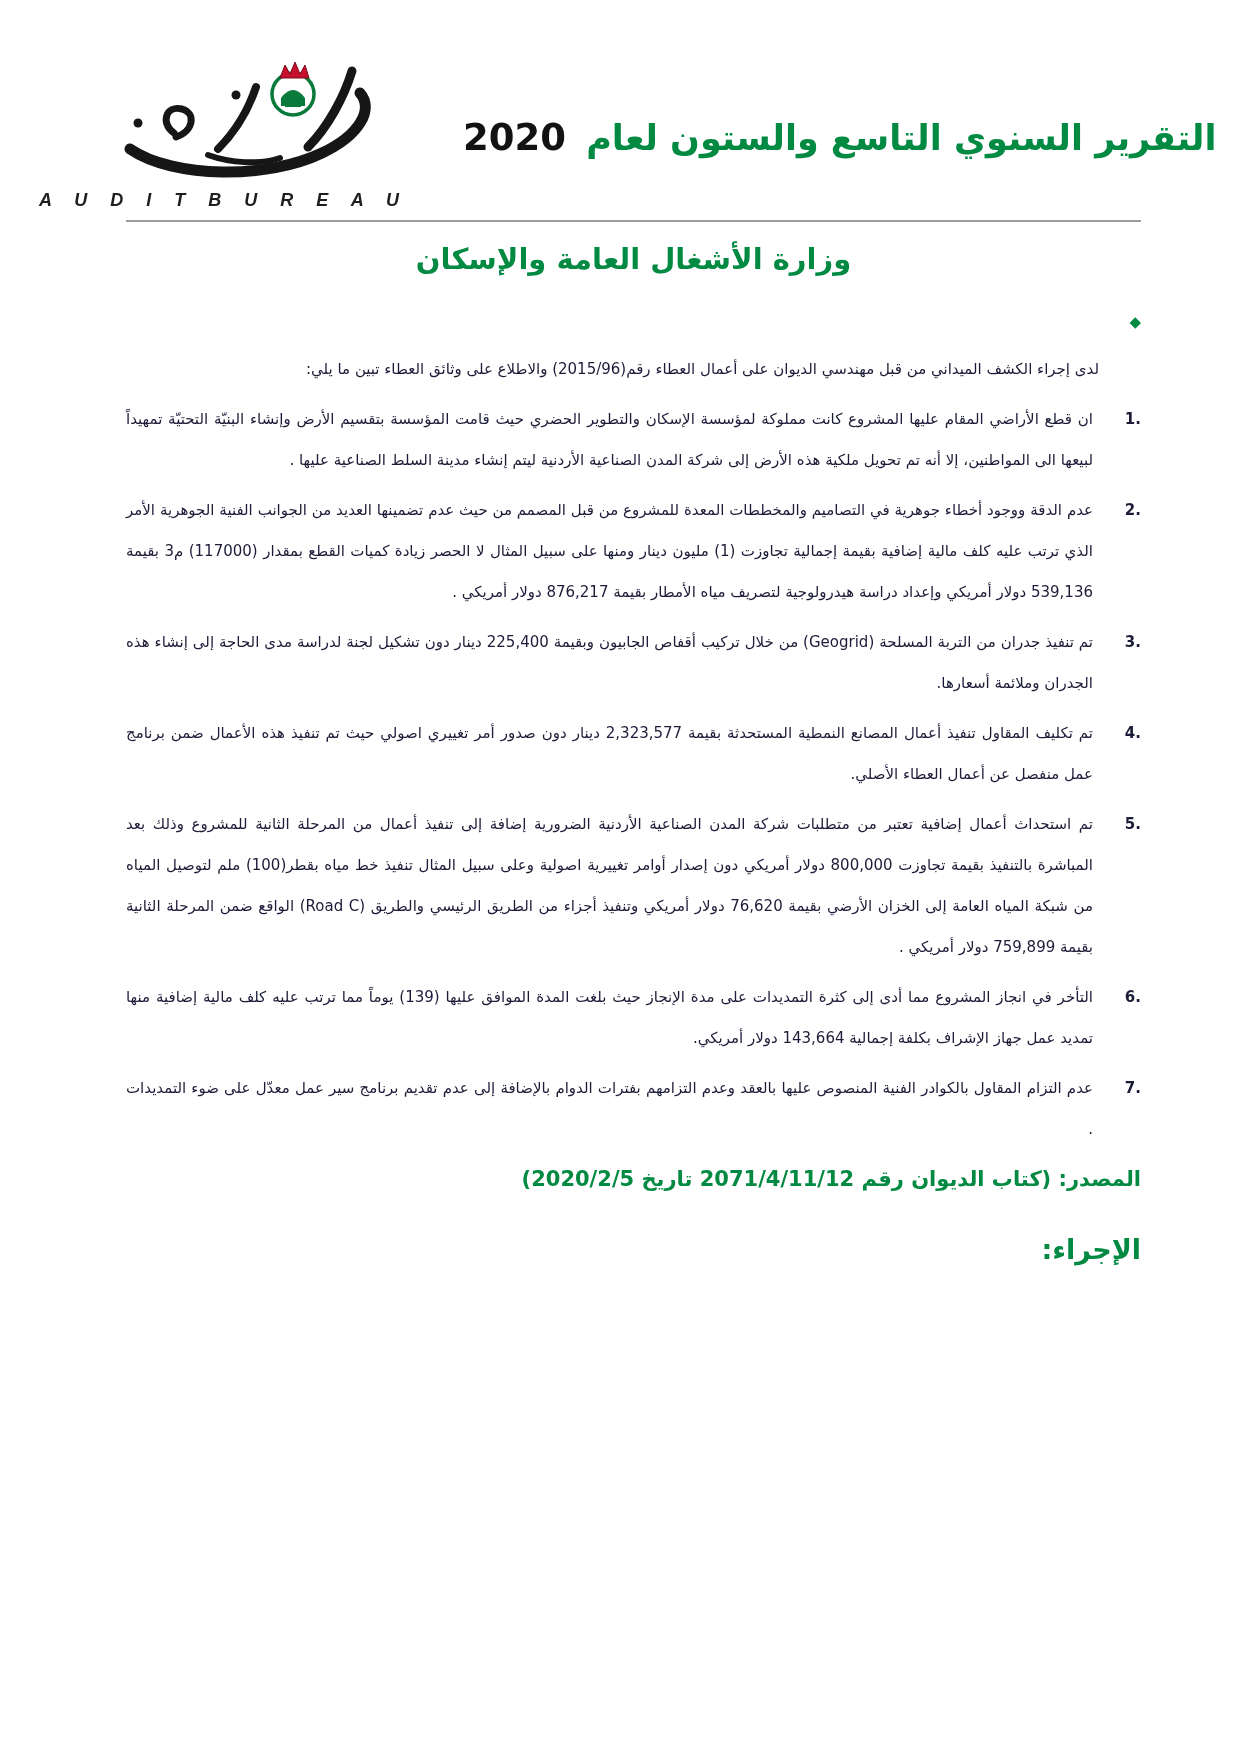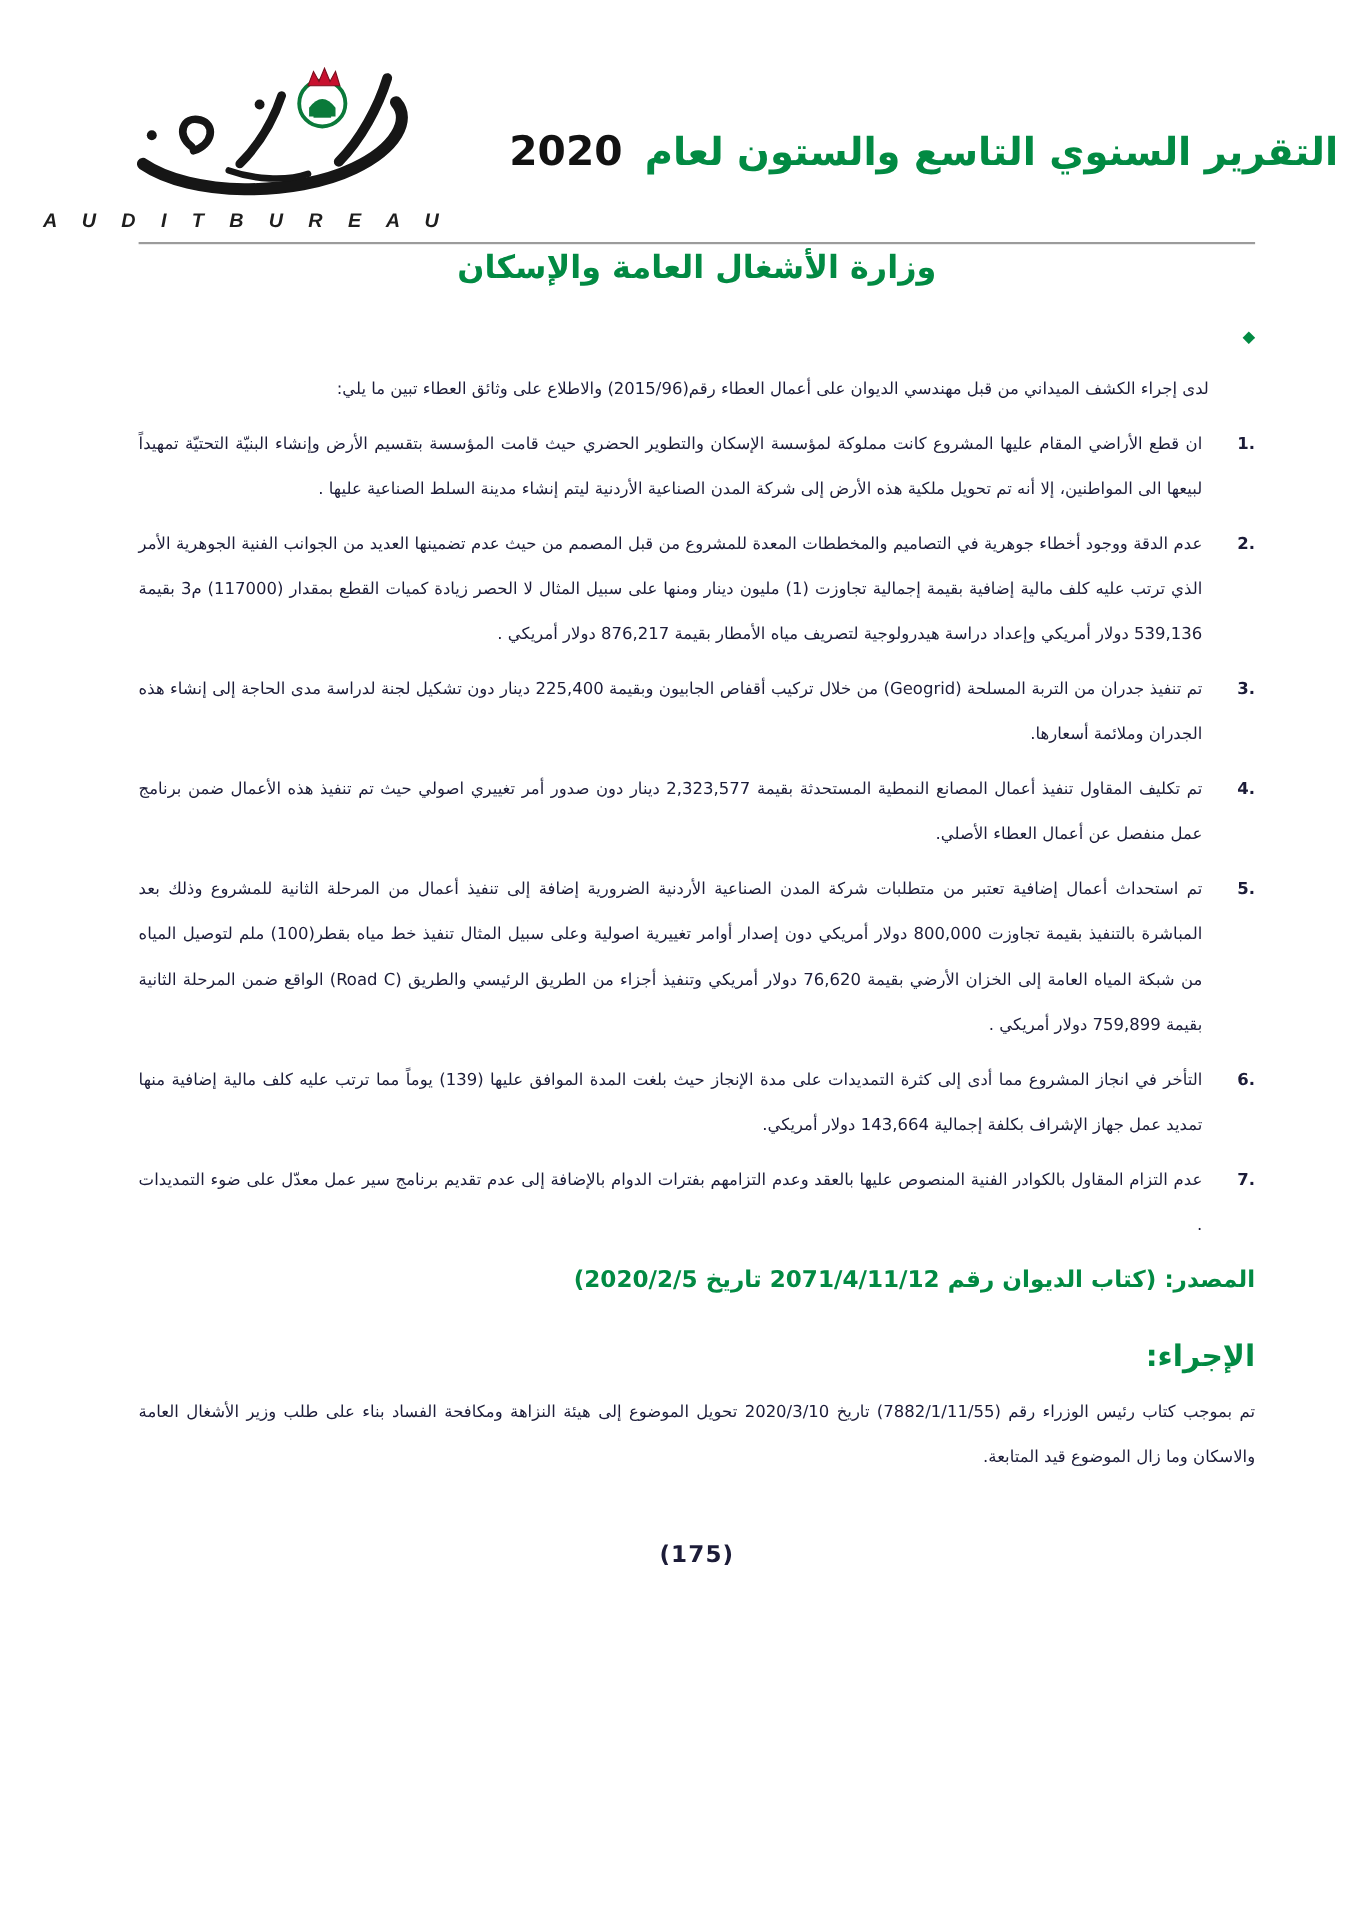--- a/index.html
+++ b/index.html
@@ -43,21 +43,21 @@
     color:var(--green,#028a43);
     font-size:35px;font-weight:bold;
     margin:6px 60px 0 55px;
     white-space:nowrap;
     text-align:left;
   }
   .report-title .year{color:#121212;font-size:37px;margin-right:8px;text-align:center;}
   .rule{border:none;border-top:2px solid #9b9b9b;margin-top:0;}
   
   .ministry{
-    margin-top:4px;text-align:center;
+    margin-top:20px;text-align:center;
     color:var(--green,#028a43);
     font-size:29px;font-weight:bold;
   }
   .section{
     margin-top:38px;
     display:flex;align-items:center;gap:16px;
     color:var(--green,#028a43);
     font-size:23px;font-weight:bold;
   }
   .diamond{font-size:15px;line-height:1;transform:translateY(1px);}
@@ -167,17 +167,15 @@
     <div class="item">
       <span class="num body-text">7.</span>
       <span class="itext body-text">عدم التزام المقاول بالكوادر الفنية المنصوص عليها بالعقد وعدم التزامهم بفترات الدوام بالإضافة إلى عدم تقديم برنامج سير عمل معدّل على ضوء التمديدات .</span>
     </div>
   </div>
 
   <p class="source">المصدر: (كتاب الديوان رقم 2071/4/11/12 تاريخ 2020/2/5)</p>
 
   <p class="action-label">الإجراء:</p>
 
-  <p class="body-text action-text">تم بموجب كتاب رئيس الوزراء رقم (7882/1/11/55) تاريخ 2020/3/10 تحويل الموضوع إلى هيئة النزاهة ومكافحة الفساد بناء على طلب وزير الأشغال العامة والاسكان وما زال الموضوع قيد المتابعة.</p>
 
-  <div class="pagenum">(175)</div>
 
 </div>
 
 </body></html>

